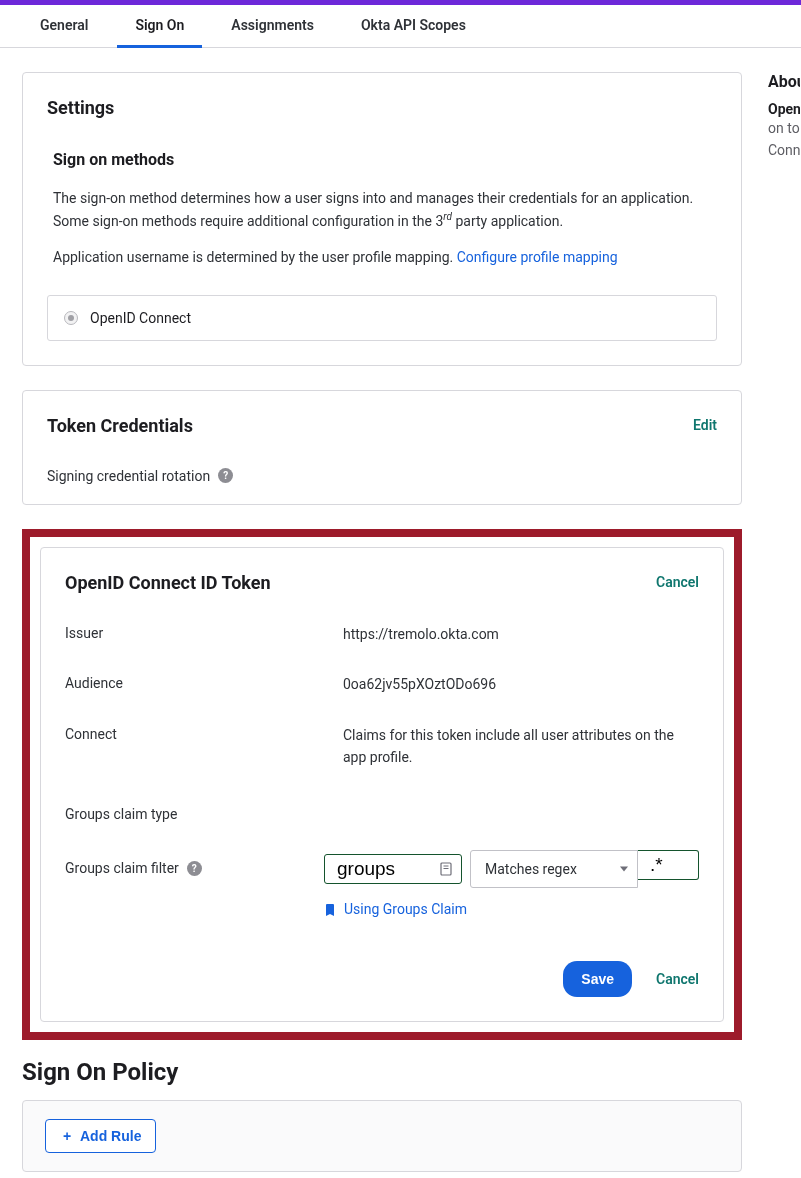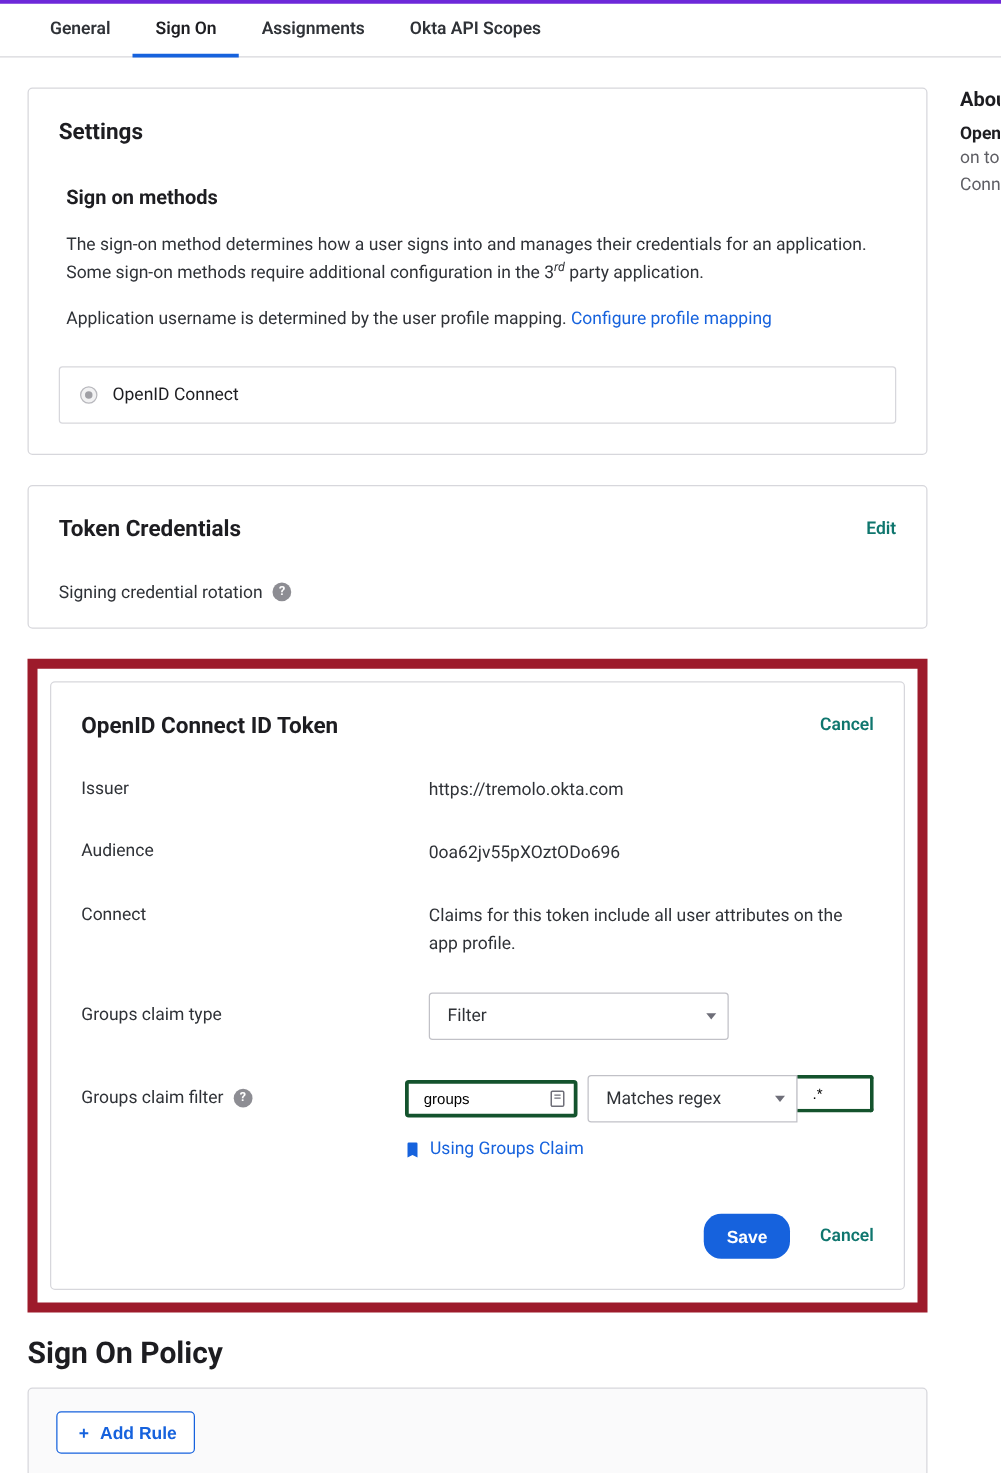--- a/index.html
+++ b/index.html
@@ -6,23 +6,23 @@
   body {
     font-family: -apple-system, BlinkMacSystemFont, "Segoe UI", Roboto, Helvetica, Arial, sans-serif;
     font-size: 14px;
     color: #1d1d21;
     background: #ffffff;
     width: 801px;
   }
   .tabs {
     display: flex;
     border-bottom: 1px solid #d7d7dc;
-    border-top: 3px solid #6d28d9;
+    border-top: 5px solid #6d28d9;
     padding-left: 22px;
-    gap: 0;
+    gap: 11px;
   }
   .tab {
     padding: 12px 18px;
     font-size: 14px;
     font-weight: 600;
     color: #2f3237;
     cursor: pointer;
     border-bottom: 3px solid transparent;
     margin-bottom: -1px;
   }
@@ -164,26 +164,26 @@
     top: 50%;
     transform: translateY(-50%);
     width: 0; height: 0;
     border-left: 4px solid transparent;
     border-right: 4px solid transparent;
     border-top: 5px solid #6e6e78;
   }
   .select-wide { width: 240px; }
   .select-mid { width: 168px; }
   .input-text {
-    border: 3px solid #14532d;
+    border: 1px solid #14532d;
     border-radius: 3px;
     background: #fff;
     height: 30px;
     padding: 0 28px 0 12px;
-    font-size: 12px;
+    font-size: 19px;
     outline: none;
   }
   .input-groups { width: 138px; }
   .input-pattern { width: 62px; border-left: none; border-top-left-radius:0; border-bottom-left-radius:0; }
   .filter-row {
     display: flex;
     align-items: center;
     gap: 8px;
   }
   .groups-input-wrap { position: relative; display: inline-block; }
@@ -331,28 +331,20 @@
             <div class="kv-value">0oa62jv55pXOztODo696</div>
           </div>
 
           <div class="kv-row">
             <div class="kv-label">Connect</div>
             <div class="kv-value">Claims for this token include all user attributes on the app profile.</div>
           </div>
 
           <div class="kv-row">
             <div class="kv-label" style="padding-top:10px;">Groups claim type</div>
-            <div class="kv-value">
-              <div class="select-wrap">
-                <div class="select select-wide">
-                  <span>Filter</span>
-                </div>
-                <div class="select-caret"></div>
-              </div>
-            </div>
           </div>
 
           <div class="kv-row" style="margin-bottom:0;">
             <div class="kv-label" style="padding-top:10px;">
               <span>Groups claim filter</span>
               <span class="help-icon">?</span>
             </div>
             <div class="kv-value">
               <div class="filter-row">
                 <div class="groups-input-wrap">

